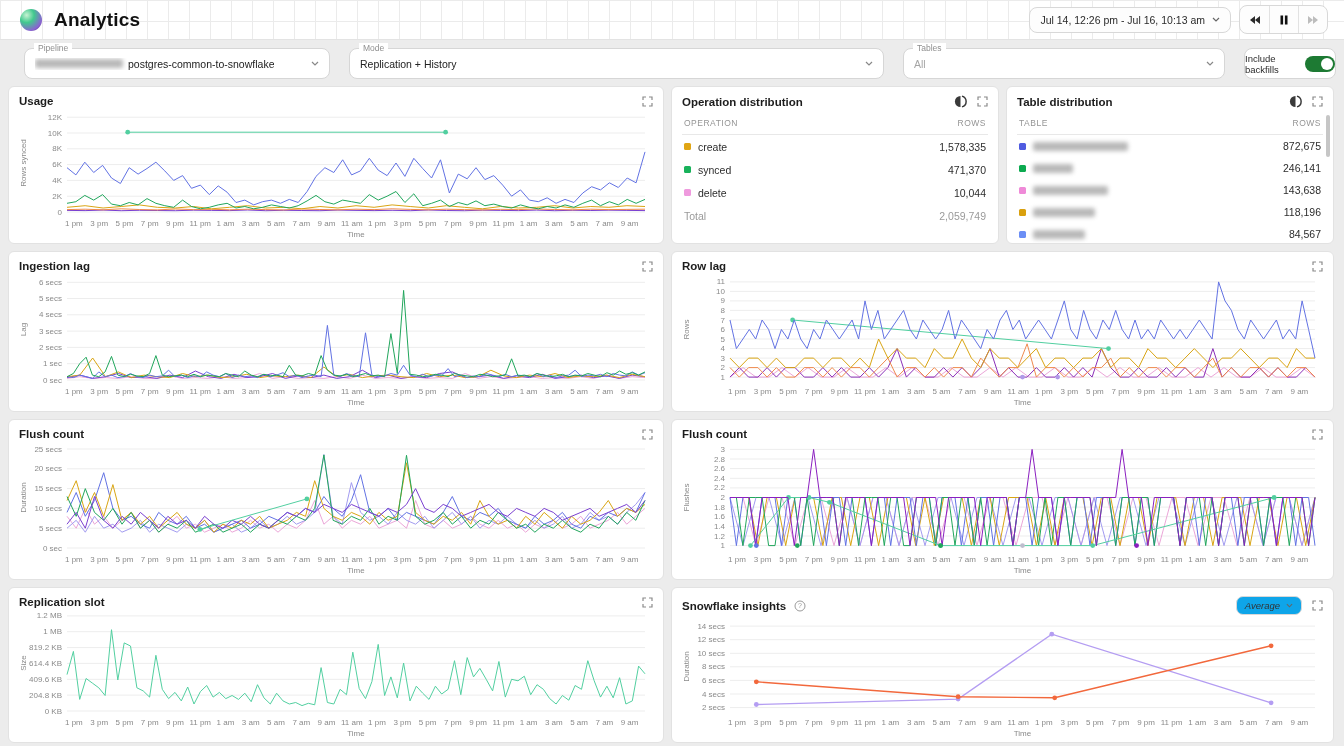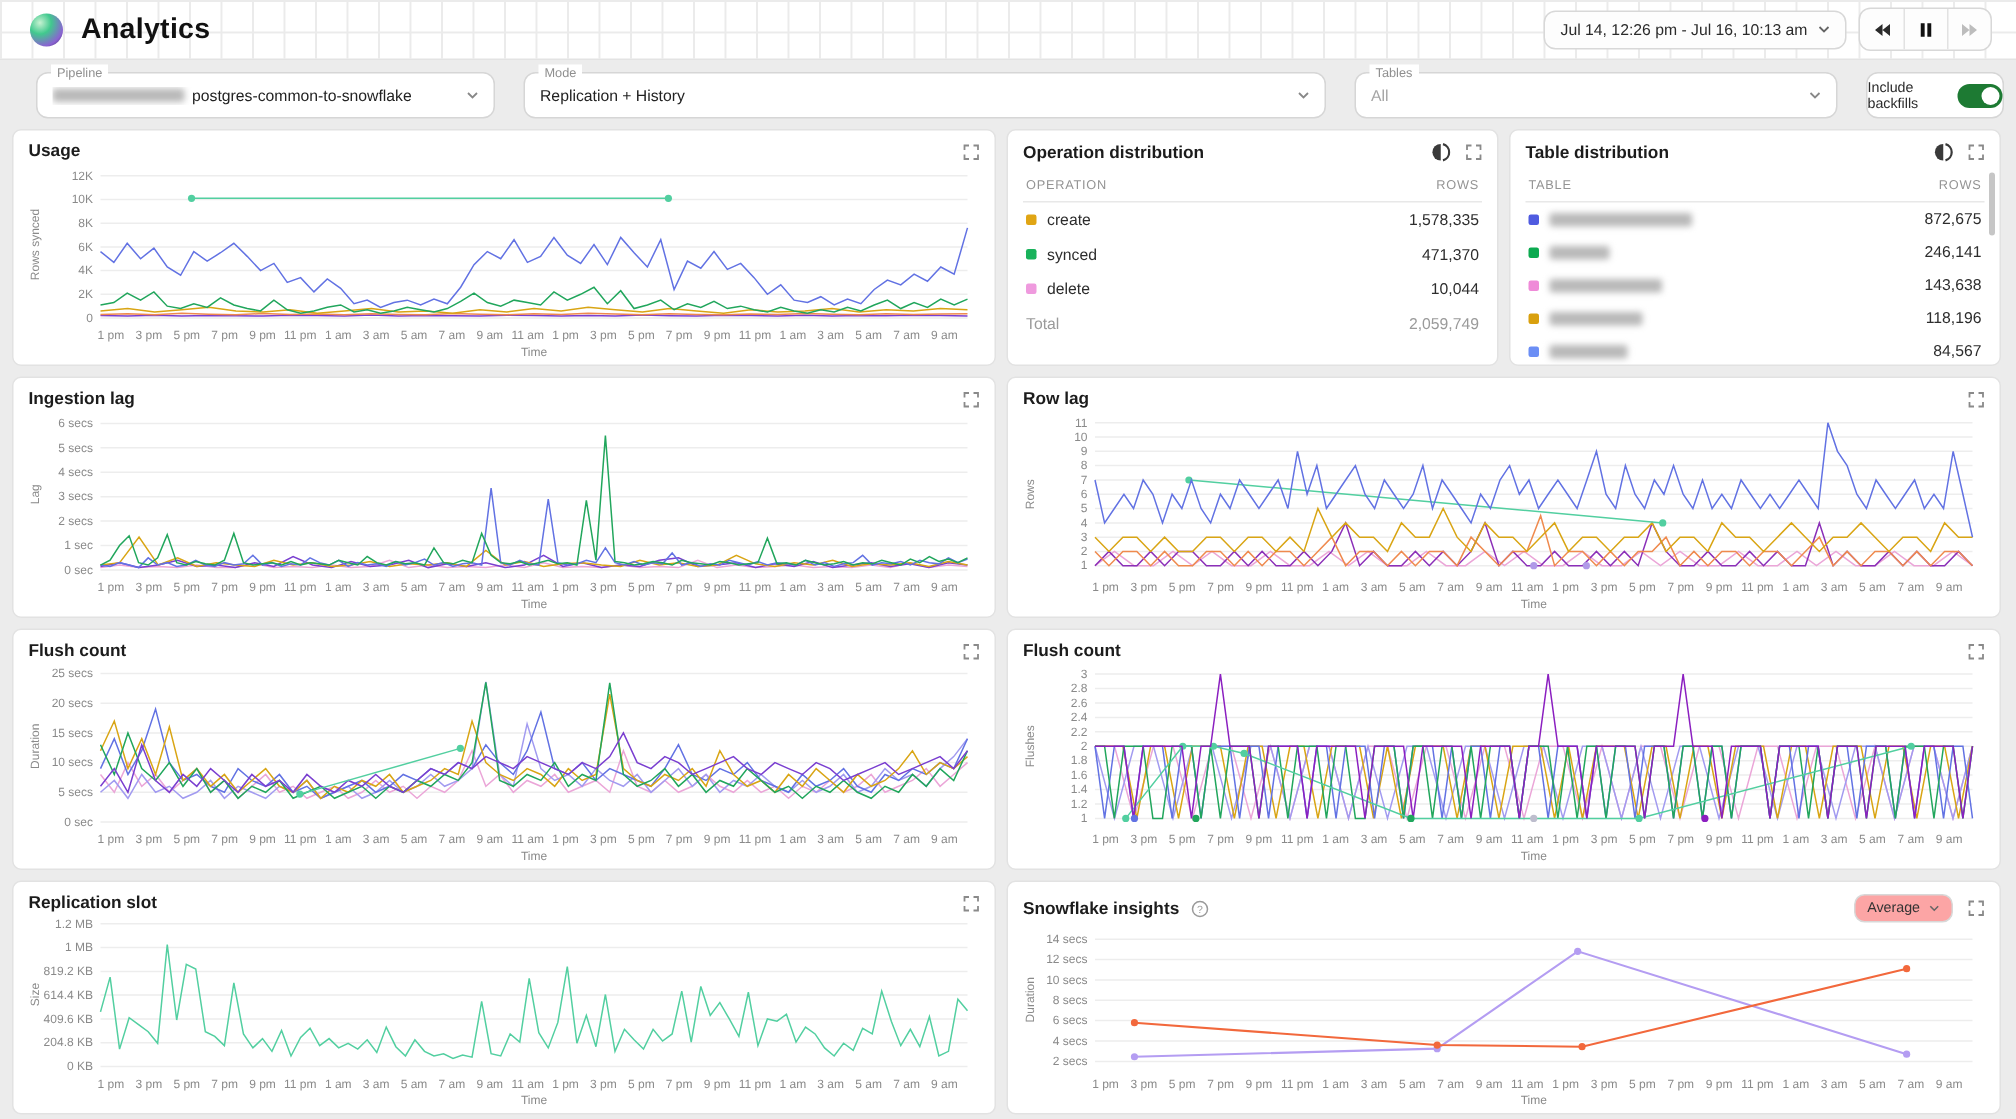--- a/index.html
+++ b/index.html
@@ -42,21 +42,21 @@
 
   
   .grid { padding:7px 8px 0 8px; display:grid; grid-template-columns:656px 328px 328px; grid-auto-rows:auto; gap:7px; }
   .card { background:#fff; border:1px solid #e2e2e2; border-radius:6px; padding:8px 10px 4px 10px;
     display:flex; flex-direction:column; overflow:hidden; }
   .card-head { display:flex; align-items:center; gap:8px; flex:none; }
   .card-title { font-size:11.5px; font-weight:700; color:#1c1c1c; }
   .head-right { margin-left:auto; display:flex; align-items:center; gap:10px; }
   .iconbtn { background:none; border:none; cursor:pointer; display:flex; align-items:center; padding:0; }
   .avg-btn { display:flex; align-items:center; gap:6px; border:1px solid #d8d8d8; border-radius:7px;
-    background:#fca5a5; padding:3px 8px; font-size:9.5px; color:#333; cursor:pointer; }
+    background:#0ea5e9; padding:3px 8px; font-size:9.5px; color:#333; cursor:pointer;font-style:italic; }
   .chart-wrap { flex:1; min-height:0; }
   .chart-wrap svg { display:block; width:100%; height:100%; }
   svg text.tk { font-size:8px; fill:#8a8a8a; font-family:"Liberation Sans",sans-serif; }
 
   .c-usage { grid-column:1; height:158px; }
   .c-op    { grid-column:2; height:158px; }
   .c-tdist { grid-column:3; height:158px; position:relative; }
   .c-half-l { grid-column:1; height:161px; }
   .c-half-r { grid-column:2 / span 2; height:161px; }
   .c-last-l { grid-column:1; height:156px; }

